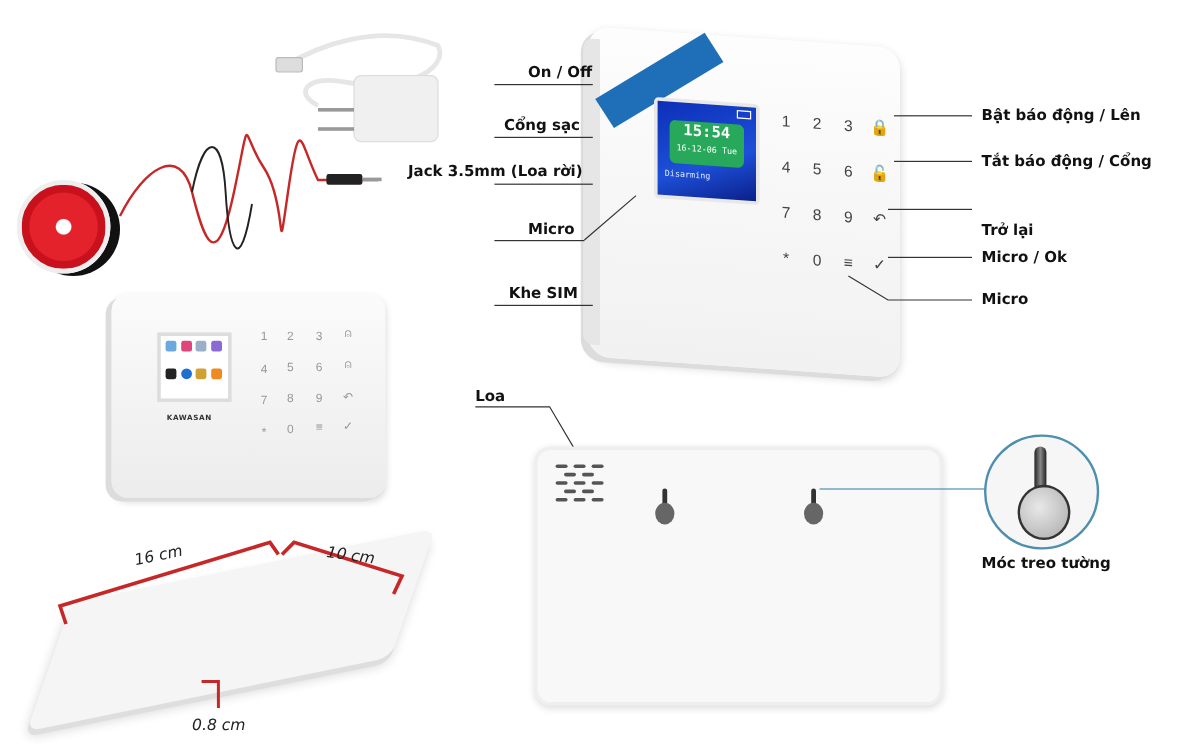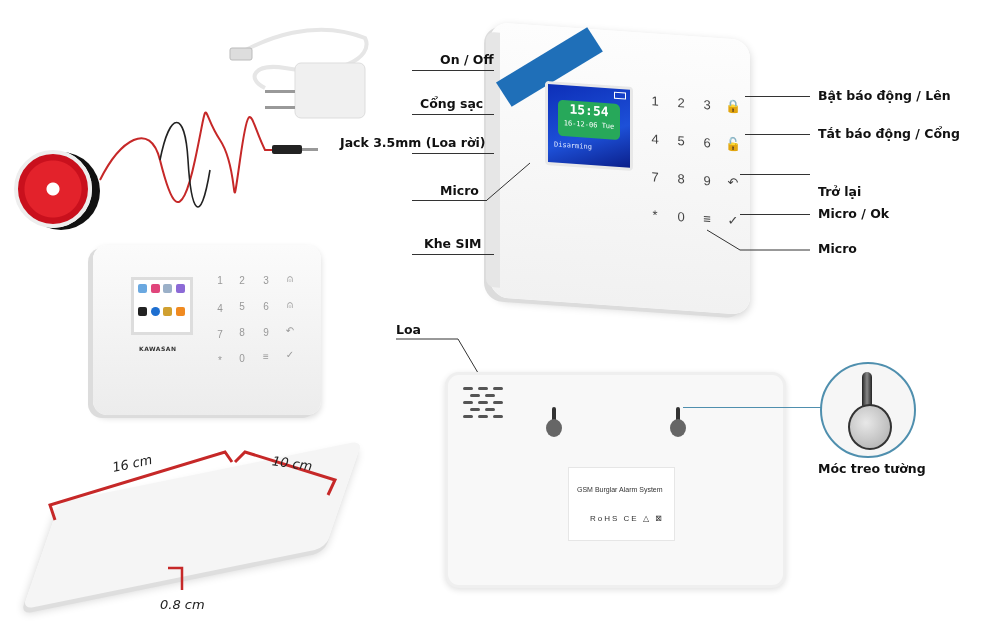--- a/index.html
+++ b/index.html
@@ -192,23 +192,19 @@
       <div class="vent" style="left:45px;top:40px"></div>
   </div>
   <div class="keyhole" style="left:98px;top:32px">
       <div class="slot"></div>
       <div class="hole"></div>
     </div>
   <div class="keyhole" style="left:222px;top:32px">
       <div class="slot"></div>
       <div class="hole"></div>
     </div>
-  <div class="sticker">
-    <div class="t">GSM Burglar Alarm System</div>
-    <div class="marks">RoHS CE △ ⊠</div>
-  </div>
 </div>
 <div class="line" style="left:683px;top:407px;width:140px;background:#4f8fae"></div>
 <div class="abs zoomcircle">
   <div class="stem"></div>
     <div class="disc"></div>
 </div>
 <div class="label" style="left:818px;top:461px">Móc treo tường</div>
 
 </body></html>

